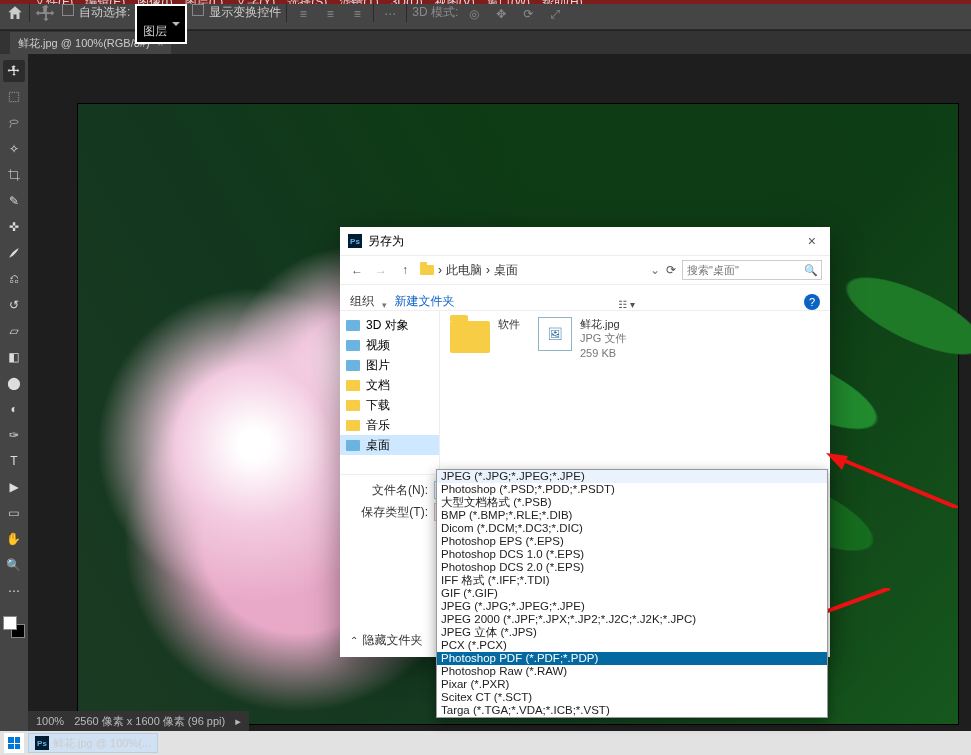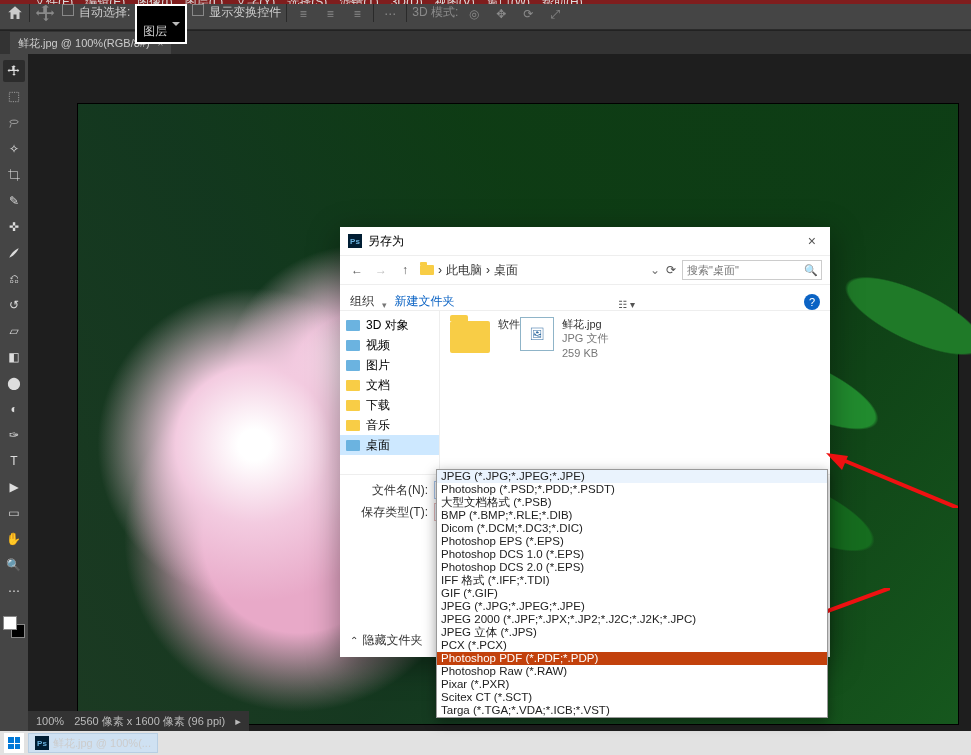--- a/index.html
+++ b/index.html
@@ -74,21 +74,21 @@
   .dlg .org { height:26px; border-bottom:1px solid #eee; display:flex; align-items:flex-end; font-size:12px; padding:0 10px; gap:8px; color:#333; }
   .dlg .org .help { width:16px; height:16px; border-radius:50%; background:#0b63c4; color:#fff; font-size:11px; display:flex; align-items:center; justify-content:center; margin-left:auto; }
   .dlg .org .view { width:22px; font-size:10px; color:#555; }
 
   .dlg .body { flex:1; display:flex; min-height:0; border-bottom:1px solid #eee; }
   .dlg .side { width:100px; border-right:1px solid #eee; padding:4px 0; font-size:12px; overflow:hidden; }
   .dlg .side .item { height:20px; display:flex; align-items:center; gap:6px; padding:0 6px; }
   .dlg .side .item .ico { width:14px; height:11px; background:#f8cd46; border-radius:1px; position:relative; }
   .dlg .side .item .ico.blue { background:#6bb3e0; }
   .dlg .side .item.sel { background:#cde8ff; }
-  .dlg .files { flex:1; padding:6px 10px; display:flex; font-size:12px; }
+  .dlg .files { flex:1; padding:6px 10px; display:flex; gap:18px; font-size:12px; }
   .dlg .fitem { display:flex; gap:8px; align-items:flex-start; height:56px; }
   .dlg .fitem .ficon { width:36px; height:42px; display:flex; align-items:center; justify-content:center; }
   .dlg .fitem .ficon.folder { width:40px; height:32px; background:#f8cd46; border-radius:2px; position:relative; margin-top:4px;}
   .dlg .fitem .ficon.folder::before{ content:""; position:absolute; top:-6px; left:0; width:18px; height:6px; background:#f8cd46; border-radius:2px 2px 0 0;}
   .dlg .fitem .ficon.img { width:34px; height:34px; border:1px solid #8fb4c8; display:flex; align-items:center; justify-content:center; }
   .dlg .fitem .ficon.img span { font-size:12px; color:#2f6aa0; }
   .dlg .fitem .meta { font-size:11px; color:#333; line-height:1.3; }
   .dlg .fitem .meta .sub { color:#777; }
 
   .dlg .fields { padding:4px 10px; font-size:12px; }
@@ -98,21 +98,21 @@
   .dlg .field .ddinp { flex:1; height:18px; border:1px solid #e0b7b7; background:#eaf3fd; font-size:11px; padding:0 4px; color:#222; display:flex; align-items:center; position:relative; }
   .dlg .field .ddinp::after { content:""; position:absolute; right:4px; top:50%; transform:translateY(-50%); border-left:4px solid transparent; border-right:4px solid transparent; border-top:4px solid #555; }
 
   .dlg .hide { position:absolute; left:10px; bottom:8px; font-size:12px; color:#333; display:flex; align-items:center; gap:4px; }
   .dlg .hide .tri { font-size:10px; }
 
   
   .ddlist { position:absolute; left:436px; top:469px; width:392px; border:1px solid #999; background:#fff; font-size:11.5px; color:#222; box-shadow:0 4px 12px rgba(0,0,0,.4); z-index:50; }
   .ddlist .opt { height:13px; padding:0 4px; line-height:13px; white-space:nowrap; overflow:hidden; }
   .ddlist .opt.cur { background:#eaf3fd; }
-  .ddlist .opt.sel { background:#c2410c; color:#fff; }
+  .ddlist .opt.sel { background:#0369a1; color:#fff; }
 
   
   .arrow { position:absolute; pointer-events:none; }
   .arrow line { stroke:#e11; stroke-width:4; }
   .arrow polygon { fill:#e11; }
 
 </style>
 </head>
 <body>
 

